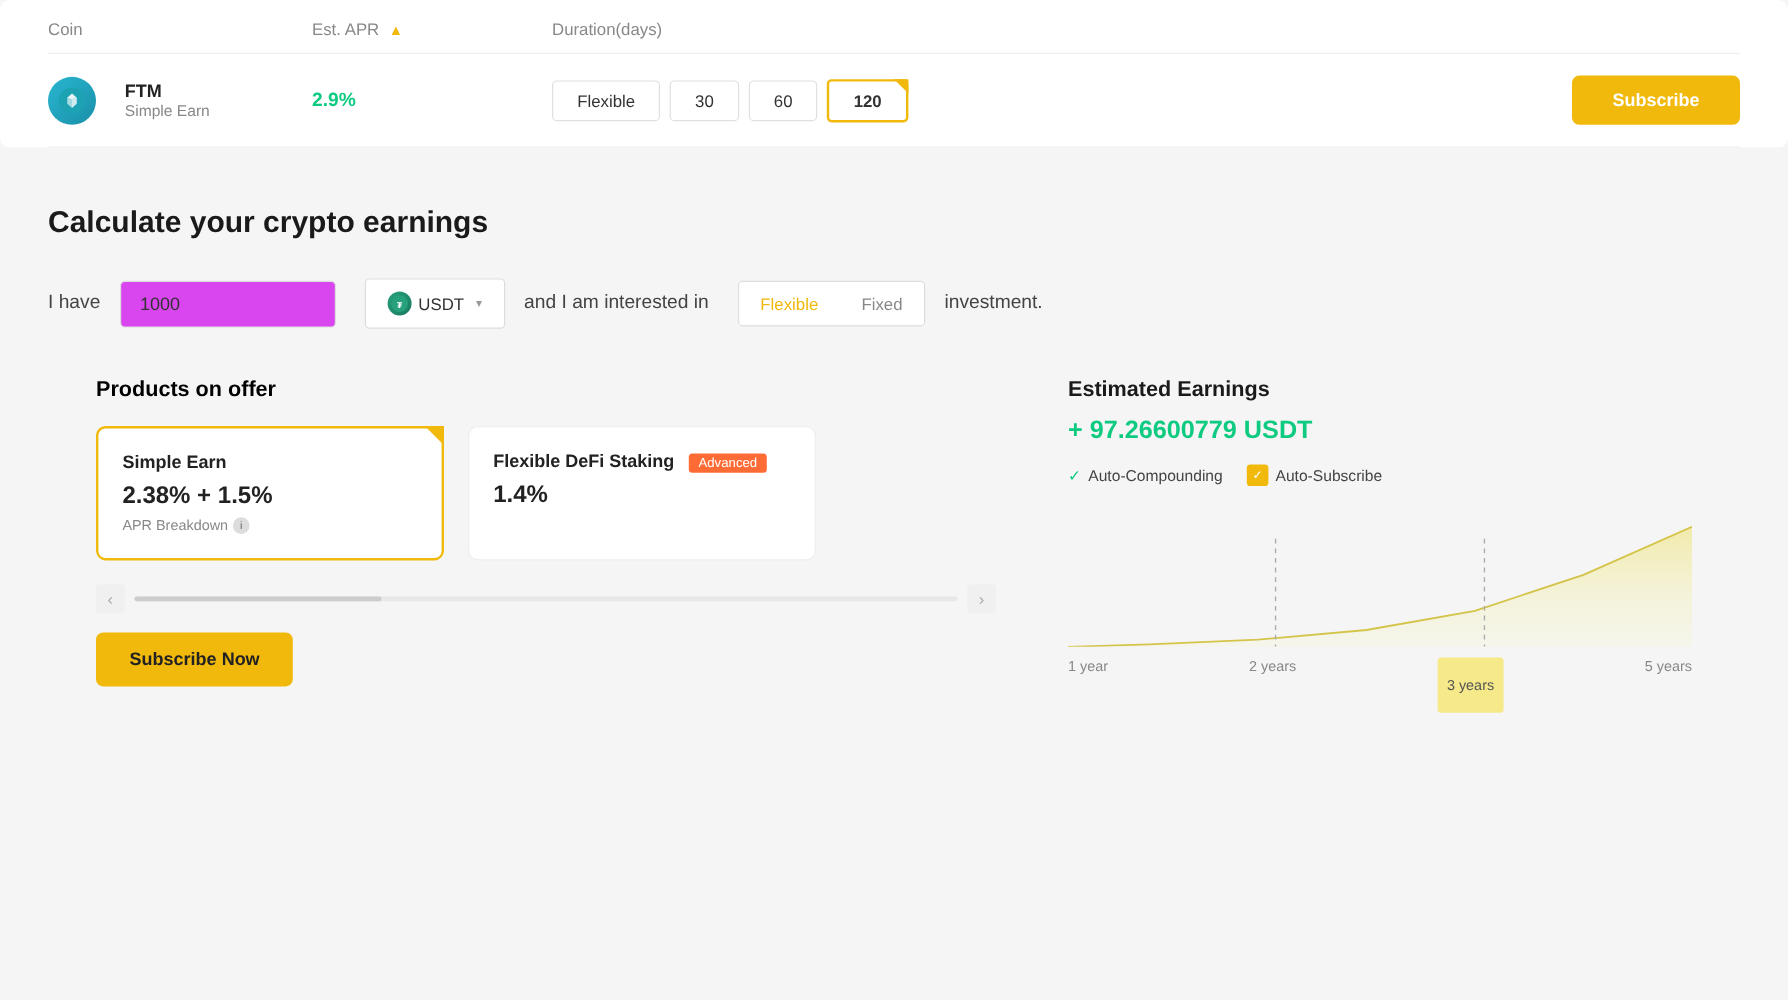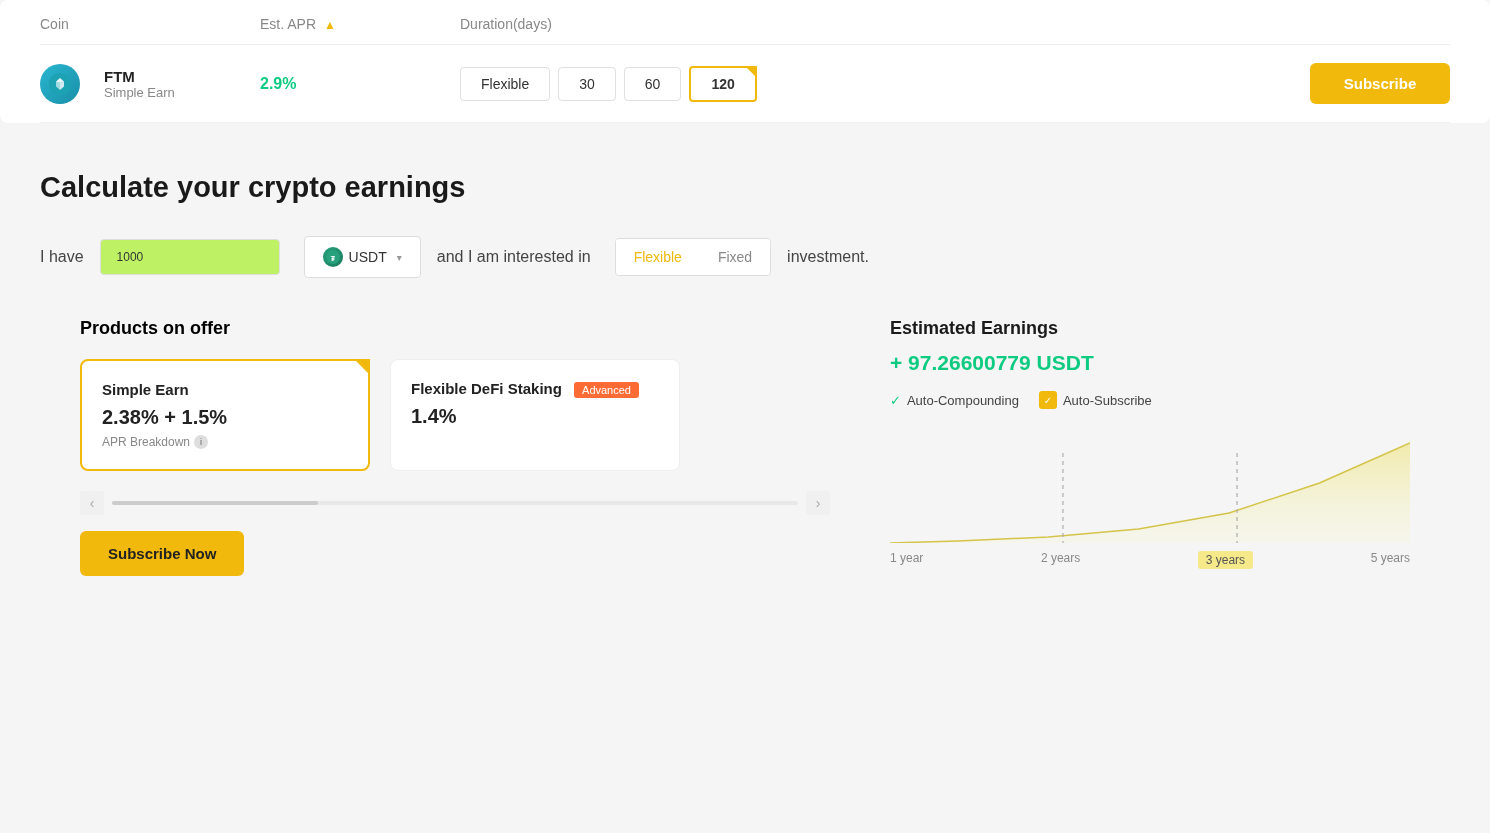--- a/index.html
+++ b/index.html
@@ -111,21 +111,21 @@
       cursor: pointer;
       width: 140px;
     }
 
     
     .calculator-section {
       padding: 48px 40px 32px;
       background: #f5f5f5;
     }
     .calc-title {
-      font-size: 29px;
+      font-size: 25px;
       font-weight: 700;
       margin-bottom: 32px;
       color: #1a1a1a;
     }
     .calc-input-row {
       display: flex;
       align-items: center;
       gap: 0;
       margin-bottom: 40px;
       flex-wrap: wrap;
@@ -133,23 +133,23 @@
     }
     .calc-label {
       font-size: 16px;
       color: #444;
       margin-right: 8px;
     }
     .amount-input {
       border: 1px solid #ddd;
       border-radius: 4px;
       padding: 10px 16px;
-      font-size: 12px;
+      font-size: 15px;
       width: 180px;
-      background: #bef264;
+      background: #d946ef;
       color: #333;
     }
     .currency-select {
       display: flex;
       align-items: center;
       gap: 6px;
       border: 1px solid #ddd;
       border-radius: 4px;
       padding: 10px 18px;
       background: #fff;
@@ -382,21 +382,21 @@
       justify-content: space-between;
       padding: 4px 0 0;
       font-size: 12px;
       color: #888;
     }
     .chart-label-item {
       text-align: left;
     }
     .chart-label-item.active {
       background: #f5e98a;
-      padding: 2px 8px;
+      padding: 16px 8px;
       border-radius: 3px;
       color: #555;
       font-weight: 500;
     }
   </style>
 </head>
 <body>
 
 <div class="table-section">
   <div class="table-header">

